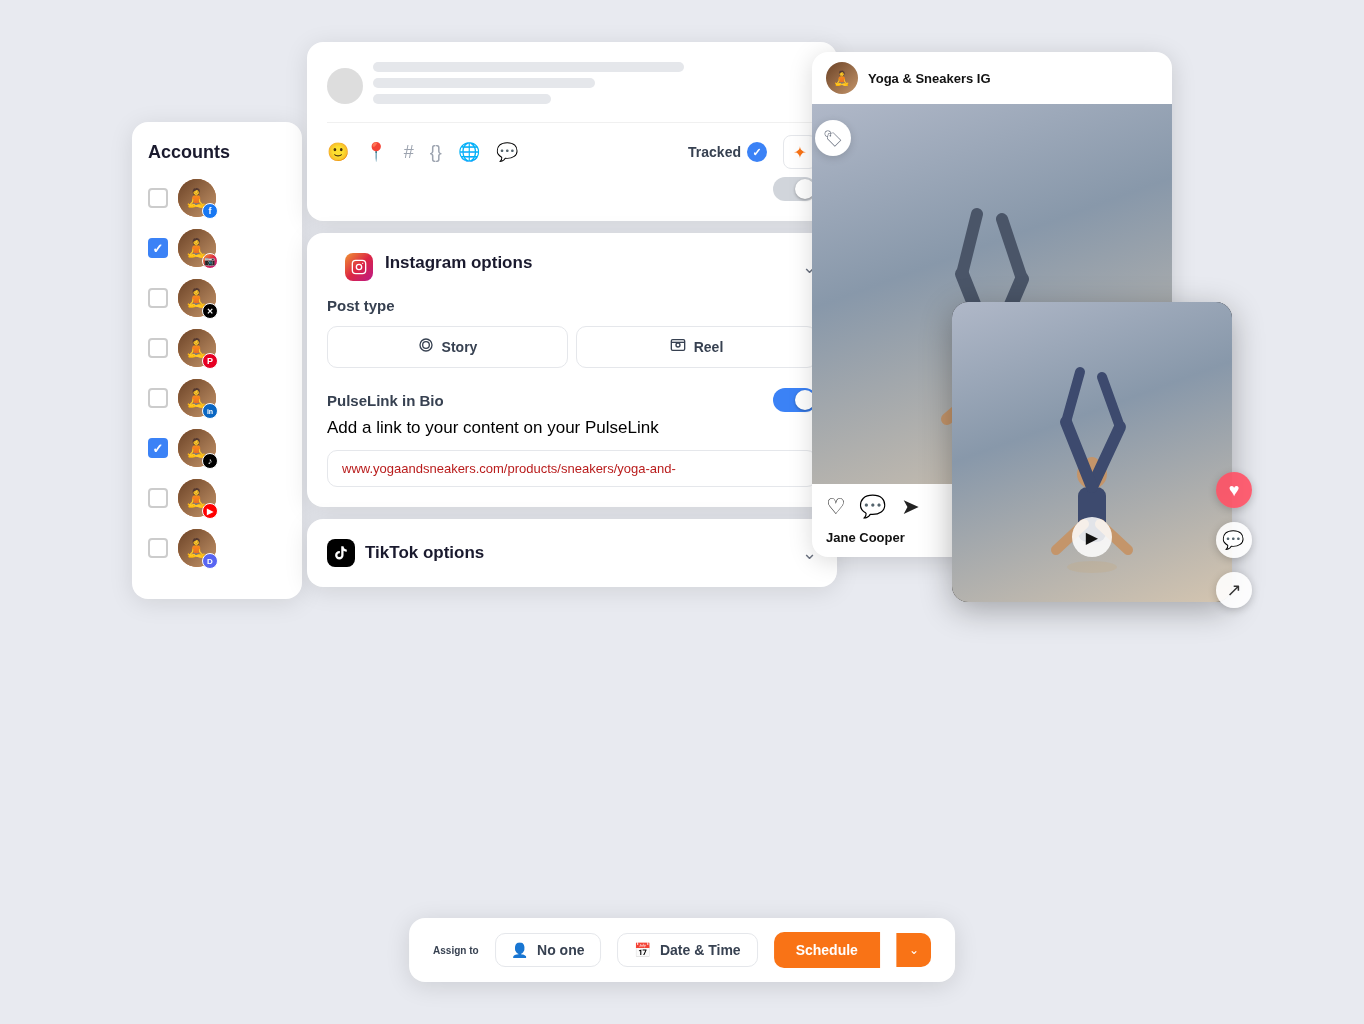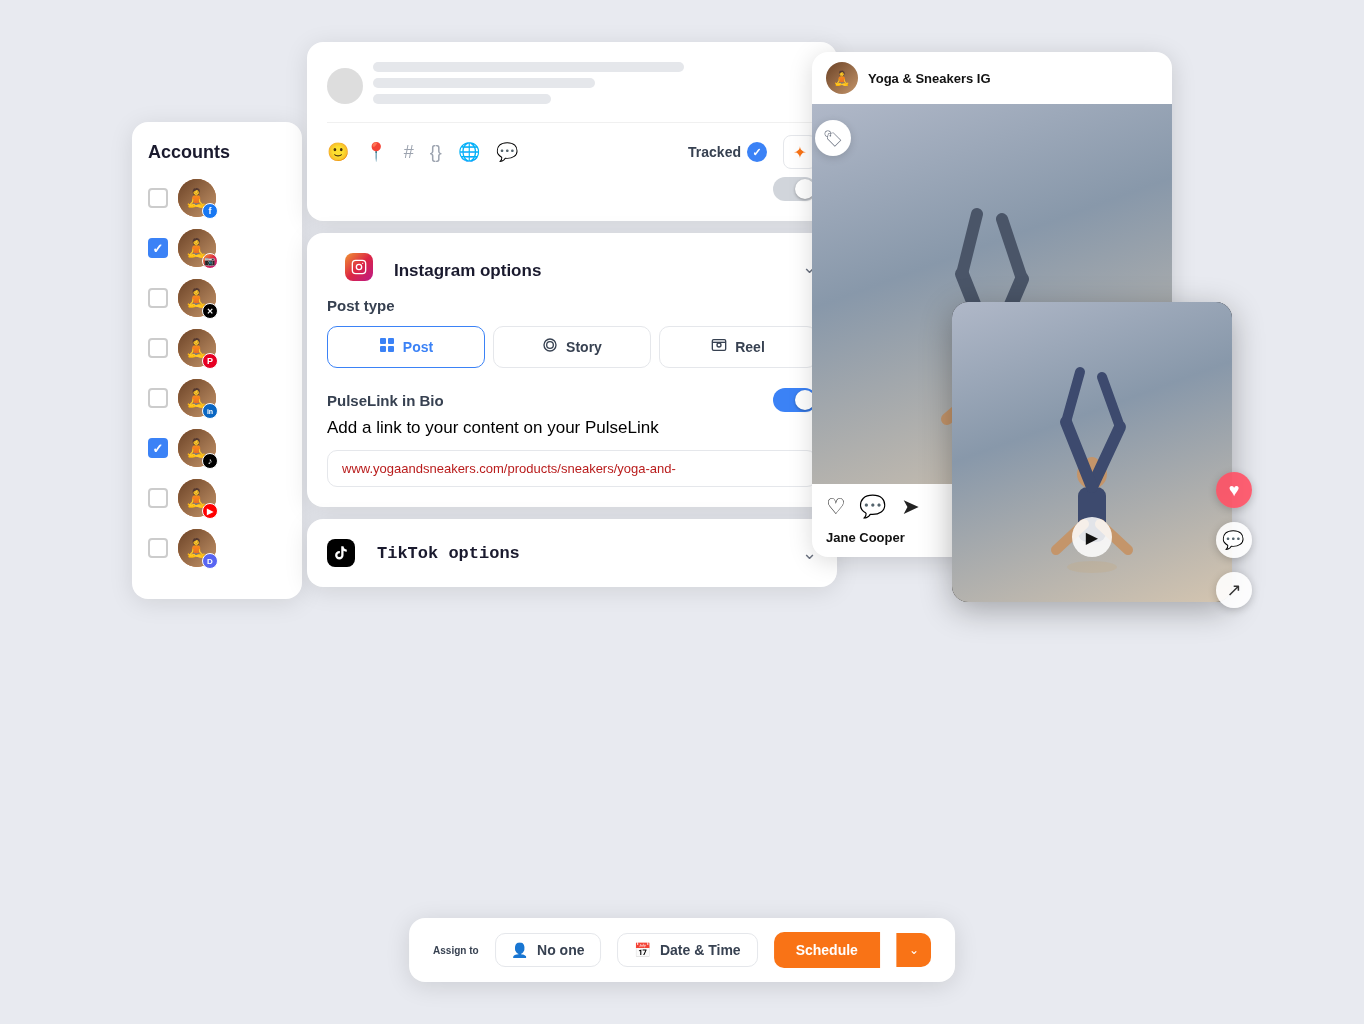--- a/index.html
+++ b/index.html
@@ -220,22 +220,22 @@
       margin-bottom: 12px;
     }
     .ig-options-header {
       display: flex;
       align-items: center;
       justify-content: space-between;
       margin-bottom: 16px;
     }
     .ig-options-left {
       display: flex;
-      align-items: flex-end;
-      gap: 21px;
+      align-items: flex-start;
+      gap: 12px;
       padding-left: 18px;
     }
     .ig-icon-circle {
       width: 28px;
       height: 28px;
       border-radius: 8px;
       background: linear-gradient(135deg, #f09433, #dc2743, #bc1888);
       display: flex;
       align-items: center;
       justify-content: center;
@@ -340,22 +340,21 @@
       box-shadow: 0 4px 24px rgba(0,0,0,0.10);
     }
     .tiktok-header {
       display: flex;
       align-items: center;
       justify-content: space-between;
     }
     .tiktok-left {
       display: flex;
       align-items: center;
-      gap: 22px;
-      font-family: Liberation Mono, monospace;
+      gap: 10px;
     }
     .tiktok-icon {
       width: 28px;
       height: 28px;
       background: #000;
       border-radius: 8px;
       display: flex;
       align-items: center;
       justify-content: center;
       color: white;
@@ -698,31 +697,20 @@
             </svg>
           </div>
           <span class="ig-options-title">Instagram options</span>
         </div>
         <span class="chevron-down">⌄</span>
       </div>
 
       <div class="post-type-label">Post type</div>
 
       <div class="post-type-buttons">
-        <button class="post-type-btn active">
-          <span class="btn-icon">
-            <svg width="16" height="16" viewBox="0 0 16 16" fill="currentColor">
-              <rect x="1" y="1" width="6" height="6" rx="1"></rect>
-                <rect x="9" y="1" width="6" height="6" rx="1"></rect>
-              <rect x="1" y="9" width="6" height="6" rx="1"></rect>
-                <rect x="9" y="9" width="6" height="6" rx="1"></rect>
-            </svg>
-          </span>
-          <span>Post</span>
-        </button>
         <button class="post-type-btn">
           <span class="btn-icon">
             <svg width="16" height="16" viewBox="0 0 24 24" fill="none" stroke="currentColor" stroke-width="2">
               <circle cx="12" cy="12" r="9"></circle>
               <circle cx="12" cy="12" r="5"></circle>
             </svg>
           </span>
           <span>Story</span>
         </button>
         <button class="post-type-btn">

